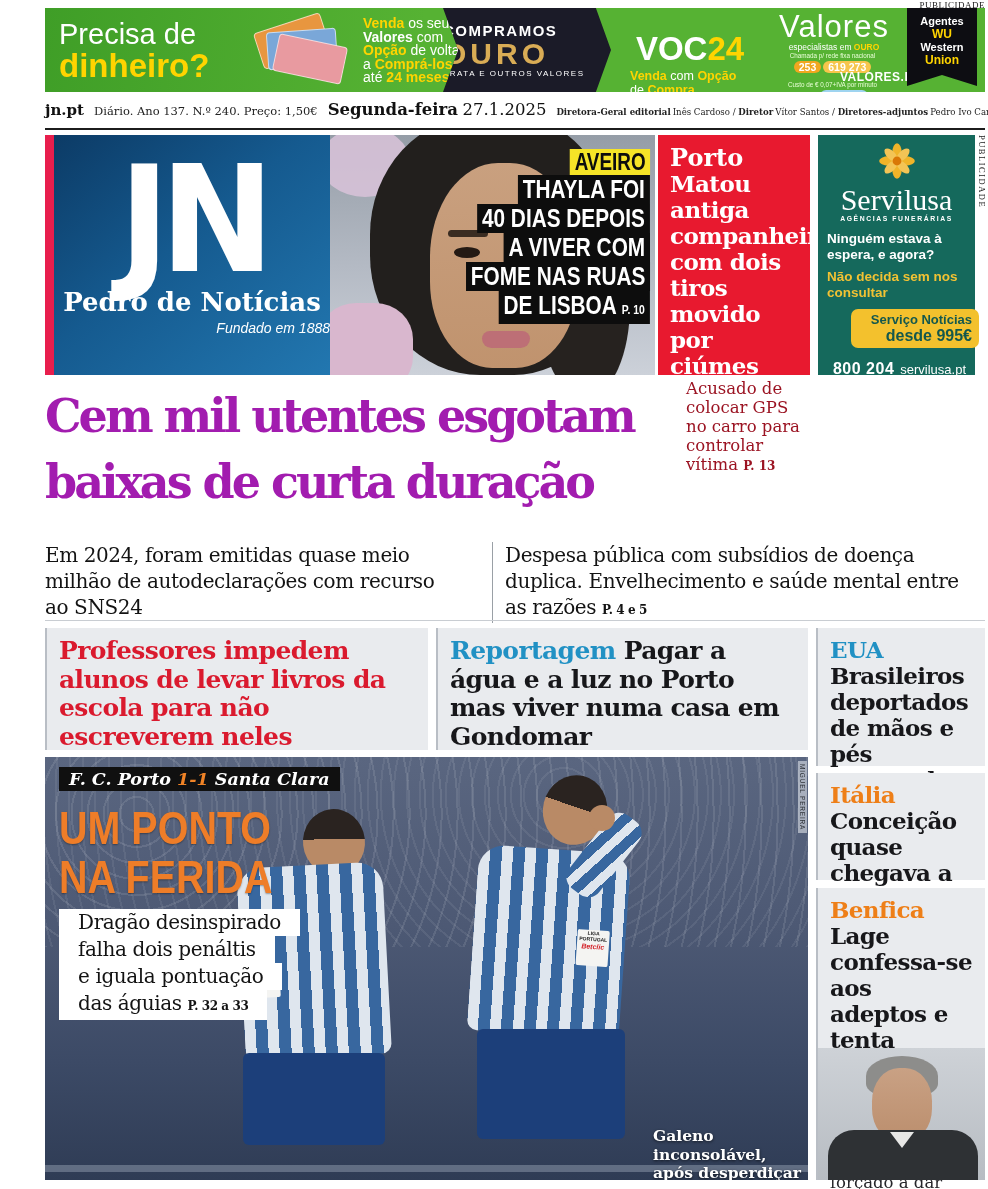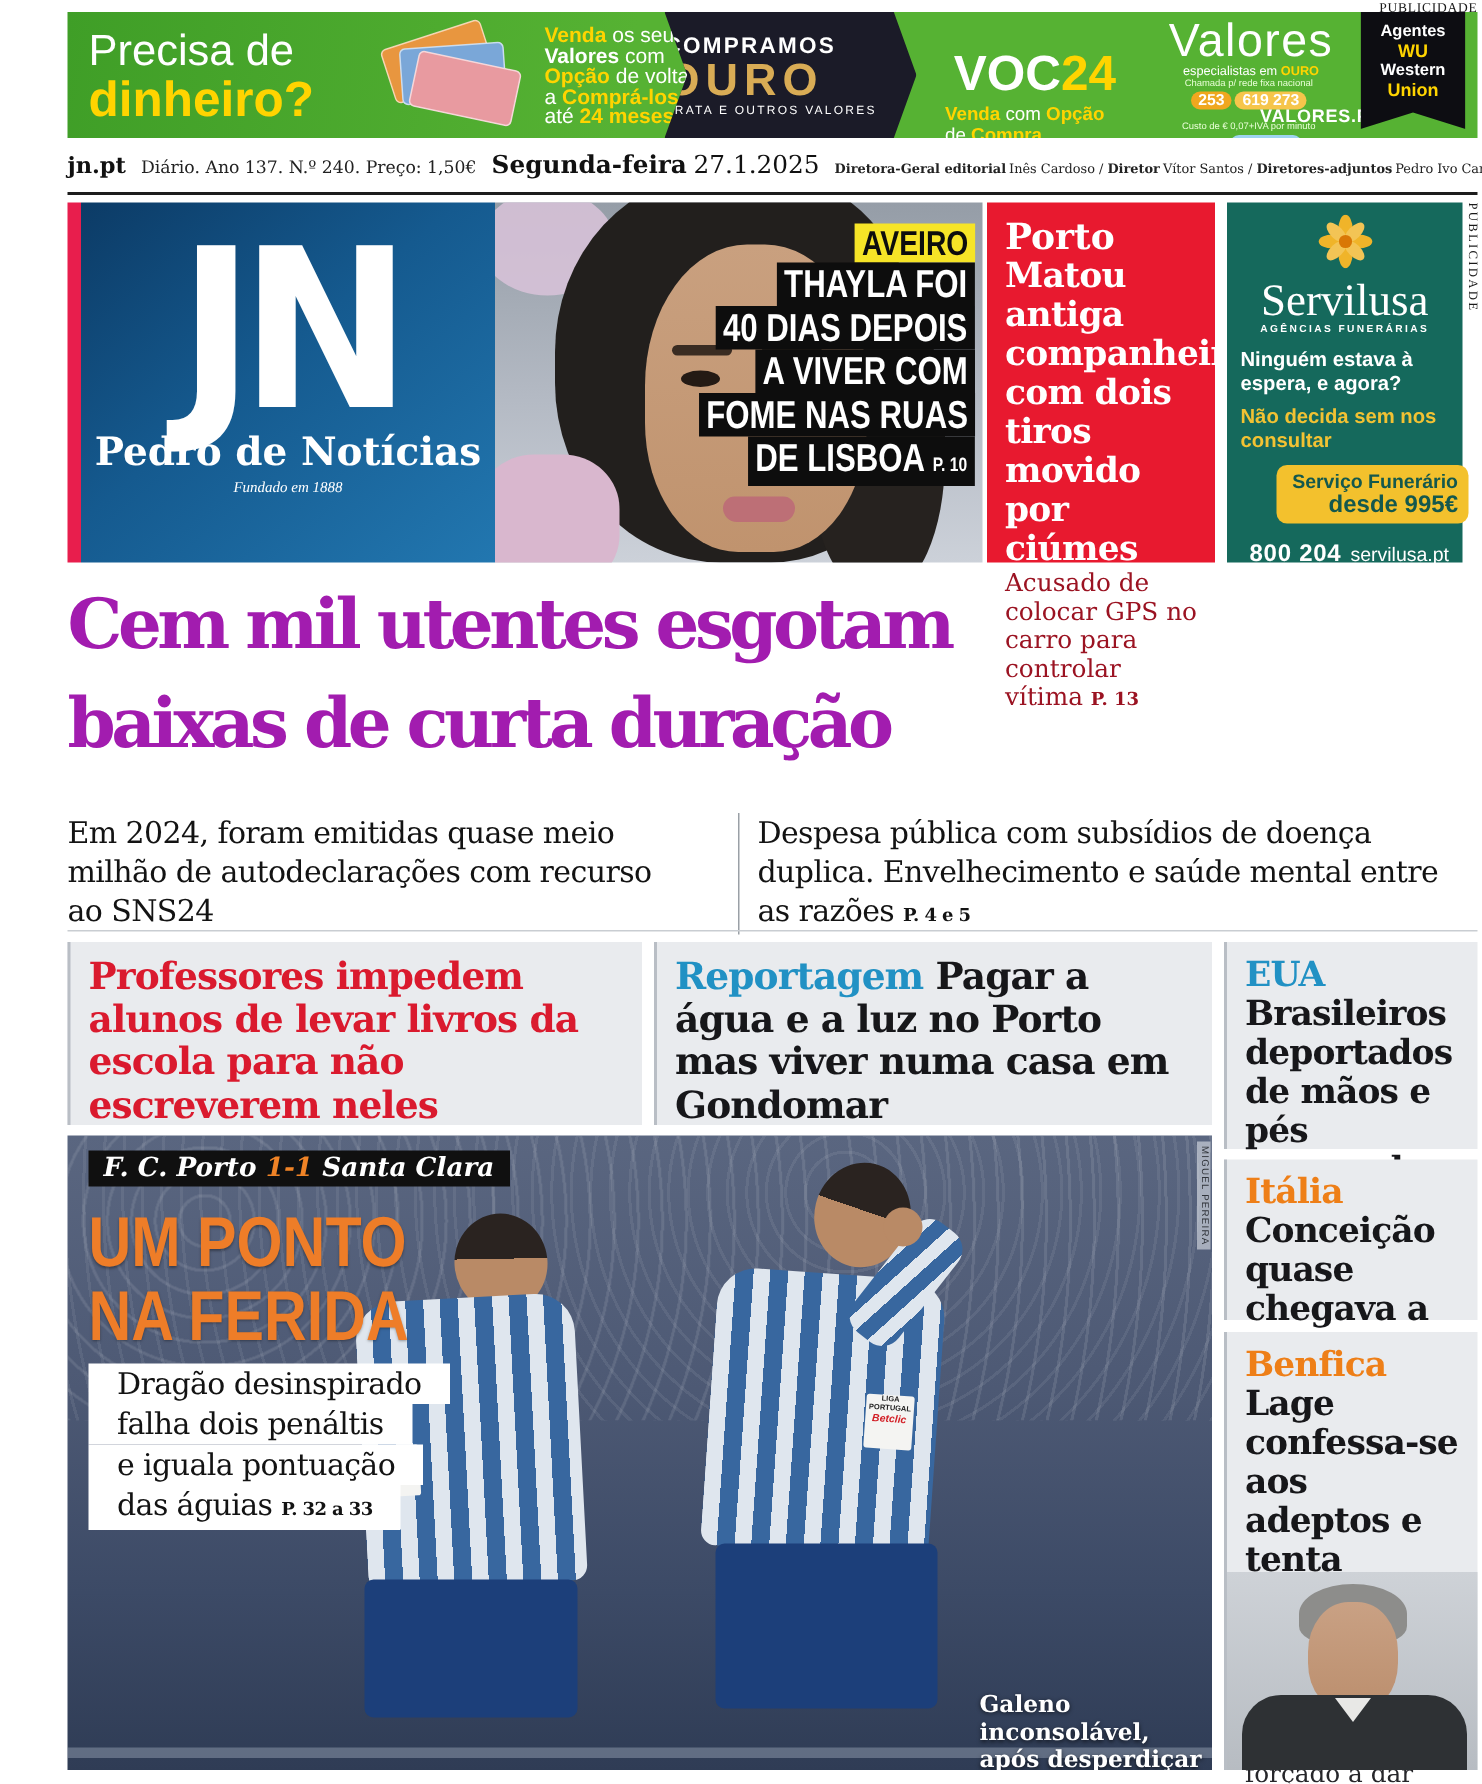--- a/index.html
+++ b/index.html
@@ -61,41 +61,41 @@
   .credit + .credit::before { content:" / "; }
   .cr-role { font-weight:700; margin-right:2px; }
   .dl-rule { position:absolute; left:45px; top:128px; width:940px; height:2px; background:#1c1c1c; }
 
   
   .stripe { position:absolute; left:45px; top:135px; width:9px; height:240px; background:#e81e4d; }
   .jn-box { position:absolute; left:54px; top:135px; width:276px; height:240px;
     background:linear-gradient(140deg,#0c3b66 0%,#155a8f 45%,#2277b0 100%); text-align:center; color:#fff; }
   .jn-logo { font-family:"DejaVu Sans",sans-serif; font-weight:700; font-size:148px; line-height:142px; letter-spacing:-10px; margin-top:14px; transform:scaleX(.92); }
   .jn-name { font-family:"DejaVu Serif",serif; font-weight:700; font-size:26px; margin-top:-4px; }
-  .jn-founded { font-family:Liberation Serif, serif; font-style:italic; font-size:10px; margin-top:3px; }
+  .jn-founded { font-family:Liberation Sans, sans-serif; font-style:italic; font-size:14px; margin-top:3px;text-align:right; }
   .photo-thayla { position:absolute; left:330px; top:135px; width:325px; height:240px; overflow:hidden;
     background:linear-gradient(180deg,#959da7 0%,#b4bac4 55%,#ccd1d9 100%); }
   .th-blur { position:absolute; left:-10px; top:-8px; width:90px; height:70px; background:#d9c3d9; border-radius:50%; opacity:.85; }
   .th-hair { position:absolute; left:40px; top:-20px; width:240px; height:260px; background:#221f1d; border-radius:46% 42% 40% 46%; }
   .th-hair2 { position:absolute; left:210px; top:60px; width:90px; height:200px; background:#26221f; border-radius:45%; }
   .th-face { position:absolute; left:100px; top:28px; width:148px; height:205px;
     background:linear-gradient(180deg,#c9a07f 0%,#c0936e 100%); border-radius:46% 46% 42% 42%; }
   .th-brow { position:absolute; width:40px; height:7px; background:#3a2c22; border-radius:4px; top:95px; }
   .th-eye { position:absolute; width:26px; height:11px; background:#241a14; border-radius:50%; top:112px; }
   .th-lips { position:absolute; left:152px; top:196px; width:48px; height:17px; background:#bd6f76; border-radius:10px 10px 12px 12px; }
   .th-pink { position:absolute; left:-12px; top:168px; width:95px; height:90px; background:#d9b7ce; border-radius:40%; }
   .aveiro { position:absolute; right:5px; top:14px; text-align:right; z-index:3; }
   .aveiro .row { text-align:right; }
   .av-tag { display:inline-block; background:#f6e427; color:#0d0d0d; font-weight:700; font-size:23px; line-height:26px; padding:0 6px; transform:scaleX(.82); transform-origin:100% 50%; }
   .av-line { display:inline-block; background:#0d0d0d; color:#fff; font-weight:700; font-size:26px; line-height:29px; padding:0 6px; transform:scaleX(.8); transform-origin:100% 50%; white-space:nowrap; }
   .av-page { font-size:13px; }
   .red-box { position:absolute; left:658px; top:135px; width:152px; height:240px; background:#e8192f; padding:10px 10px 8px 12px; display:flex; flex-direction:column; }
   .red-kicker { font-family:"DejaVu Serif",serif; font-weight:700; font-size:24px; color:#fff; line-height:26px; }
   .red-headline { font-family:"DejaVu Serif",serif; font-weight:700; font-size:23px; line-height:26px; color:#fff; letter-spacing:-.5px; }
-  .red-sub { font-family:"DejaVu Serif",serif; font-size:16.5px; line-height:19px; color:#9b1322; margin-top:auto; }
+  .red-sub { font-family:"DejaVu Serif",serif; font-size:16.5px; line-height:19px; color:#9b1322; margin-top:auto;margin-left:16px; }
   .red-sub .pg { font-weight:700; font-size:12px; }
   .servilusa { position:absolute; left:818px; top:135px; width:157px; height:240px; background:#15695c; padding:8px 9px; text-align:center; color:#fff; }
   .sv-logo { font-family:"Liberation Serif",serif; font-size:30px; line-height:30px; margin-top:2px; }
   .sv-tagline { font-size:6.8px; letter-spacing:1.6px; font-weight:700; }
   .sv-q1 { font-size:13.5px; font-weight:700; text-align:left; margin-top:9px; line-height:15.5px; }
   .sv-q2 { font-size:13.5px; font-weight:700; text-align:left; margin-top:7px; line-height:15.5px; color:#f2c233; }
   .sv-badge { margin:9px 0 0 24px; width:128px; background:#f3c12d; border-radius:7px; padding:4px 7px; text-align:right; color:#14584d; }
   .sv-badge .b1 { font-size:13px; font-weight:700; line-height:14px; }
   .sv-badge .b2 { font-size:16px; font-weight:700; line-height:17px; }
   .sv-row { display:flex; justify-content:space-between; align-items:baseline; margin-top:12px; }
@@ -286,21 +286,21 @@
         <ellipse rx="4" ry="8" transform="rotate(225) translate(0,-8)" fill="#f3c455"></ellipse>
         <ellipse rx="4" ry="8" transform="rotate(315) translate(0,-8)" fill="#f3c455"></ellipse>
         <circle r="4.2" fill="#d97706"></circle>
       </g>
     </svg>
     <div class="sv-logo">Servilusa</div>
     <div class="sv-tagline">AGÊNCIAS FUNERÁRIAS</div>
     <div class="sv-q1">Ninguém estava à espera, e agora?</div>
     <div class="sv-q2">Não decida sem nos consultar</div>
     <div class="sv-badge">
-      <div class="b1">Serviço Funerário</div>
+      <div class="b1">Serviço Notícias</div>
       <div class="b2">desde 995€</div>
     </div>
     <div class="sv-row">
       <span class="sv-phone">800 204 222</span>
       <span class="sv-site">servilusa.pt</span>
     </div>
     <div class="sv-fine">* Não inclui despesas de igreja, serviço religioso, taxas de cemitério, higiene e segurança e documentação.</div>
   </div>
   <div class="pub-vert">PUBLICIDADE</div>
 

